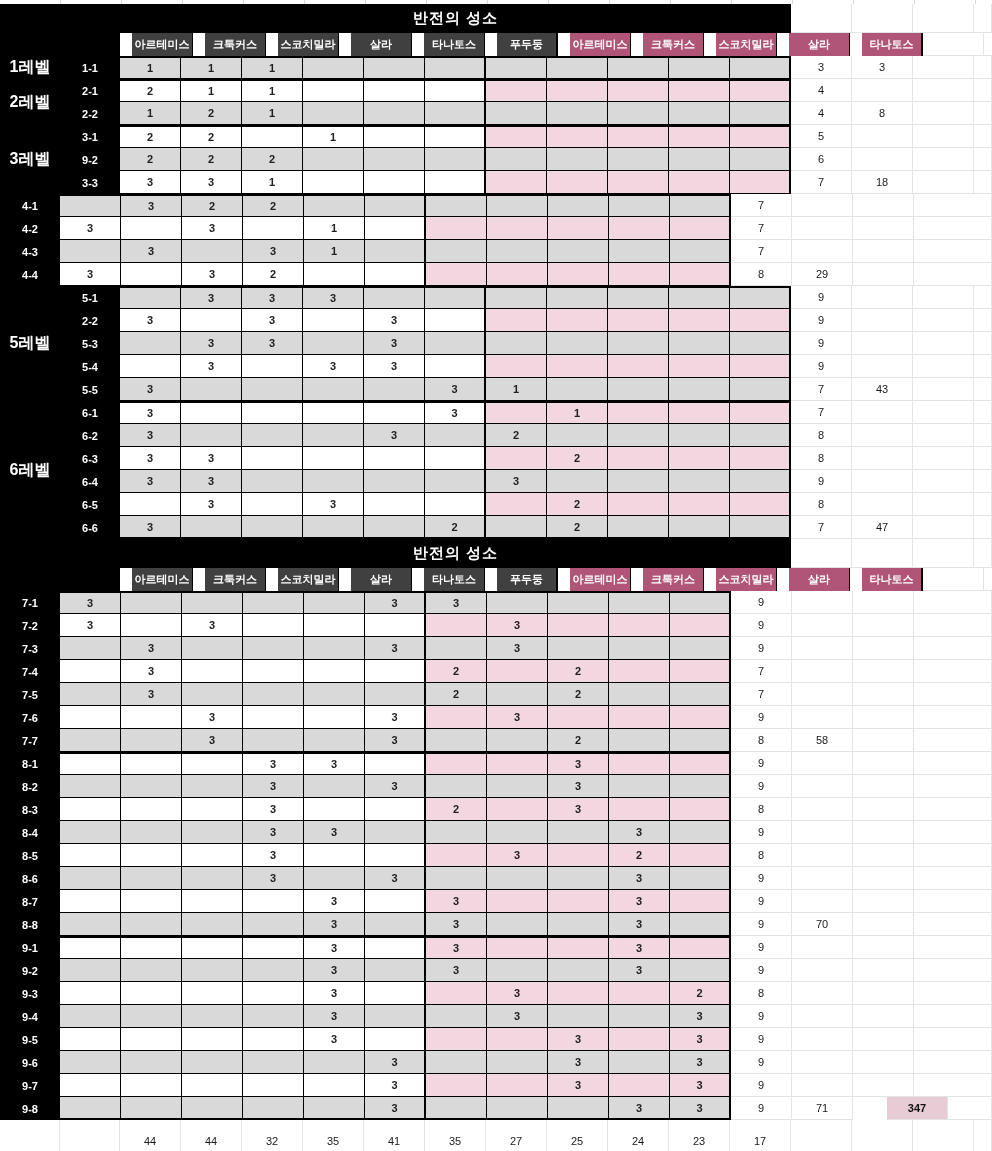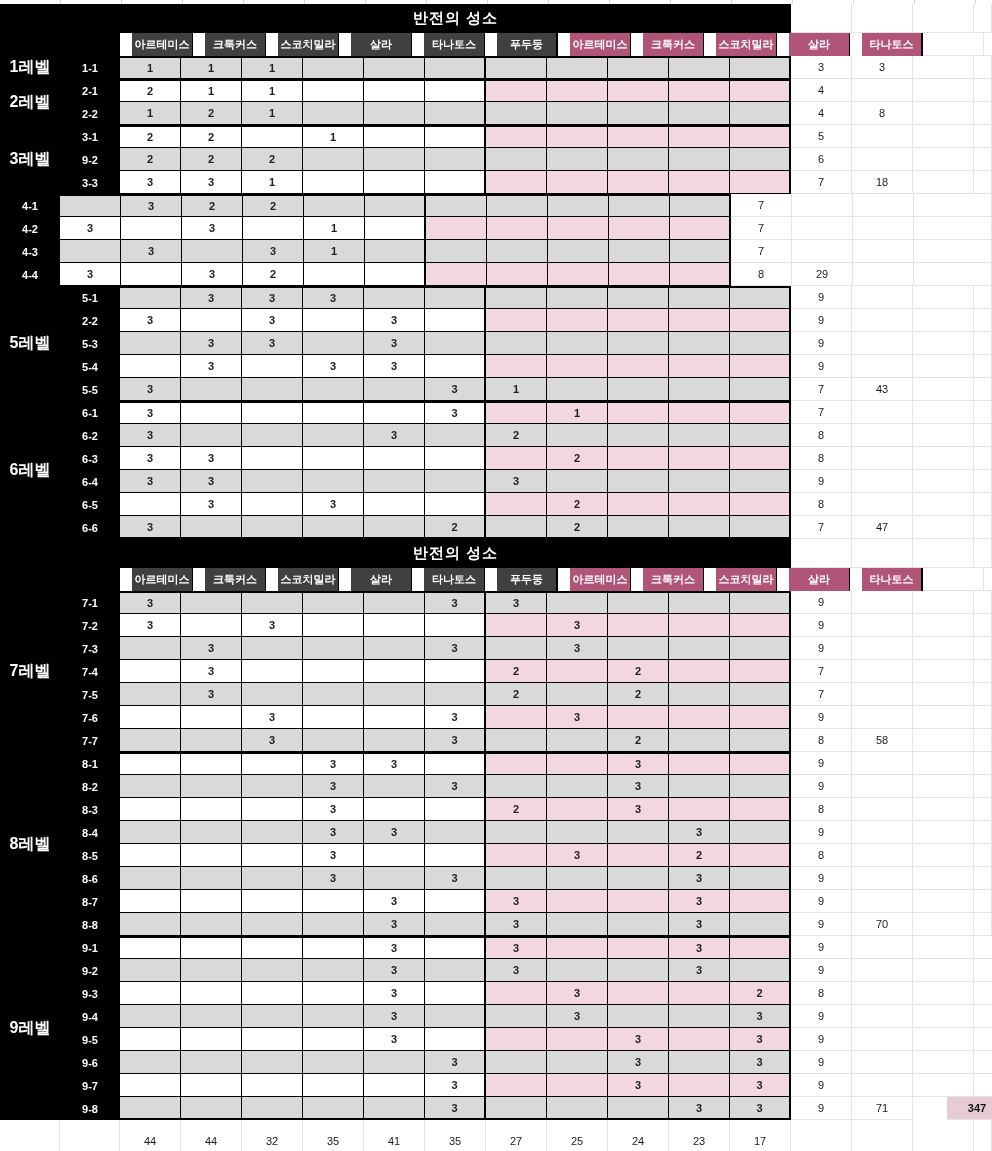--- a/index.html
+++ b/index.html
@@ -498,21 +498,20 @@
         <div class="cell hdr hdrp w61">크툭커스</div>
         <div class="cell hdr hdrp w61">스코치밀라</div>
         <div class="cell hdr hdrp w61">살라</div>
         <div class="cell hdr hdrp w61 edge">타나토스</div>
         <div class="cell r w61"></div>
         <div class="cell r w61"></div>
         <div class="cell r w61"></div>
         <div class="cell r wf"></div>
       </div>
       <div class="lvlgrp">
-        <div class="cell lvl">7레벨</div>
         <div class="rows">
           <div class="row">
             <div class="cell k w60">7-1</div>
             <div class="cell c w61 bg-g gt">3</div>
             <div class="cell c w61 bg-g gt"></div>
             <div class="cell c w61 bg-g gt"></div>
             <div class="cell c w61 bg-g gt"></div>
             <div class="cell c w61 bg-g gt"></div>
             <div class="cell c w61 bg-g sep gt">3</div>
             <div class="cell c w61 bg-g gt">3</div>
@@ -629,21 +628,20 @@
             <div class="cell c w61 bg-g"></div>
             <div class="cell c w61 bg-g edge"></div>
             <div class="cell r w61">8</div>
             <div class="cell r w61">58</div>
             <div class="cell r w61"></div>
             <div class="cell r wf"></div>
           </div>
         </div>
       </div>
       <div class="lvlgrp">
-        <div class="cell lvl">8레벨</div>
         <div class="rows">
           <div class="row">
             <div class="cell k w60">8-1</div>
             <div class="cell c w61 bg-w gt"></div>
             <div class="cell c w61 bg-w gt"></div>
             <div class="cell c w61 bg-w gt"></div>
             <div class="cell c w61 bg-w gt">3</div>
             <div class="cell c w61 bg-w gt">3</div>
             <div class="cell c w61 bg-w sep gt"></div>
             <div class="cell c w61 bg-p gt"></div>
@@ -778,21 +776,20 @@
             <div class="cell c w61 bg-g">3</div>
             <div class="cell c w61 bg-g edge"></div>
             <div class="cell r w61">9</div>
             <div class="cell r w61">70</div>
             <div class="cell r w61"></div>
             <div class="cell r wf"></div>
           </div>
         </div>
       </div>
       <div class="lvlgrp">
-        <div class="cell lvl">9레벨</div>
         <div class="rows">
           <div class="row">
             <div class="cell k w60">9-1</div>
             <div class="cell c w61 bg-w gt"></div>
             <div class="cell c w61 bg-w gt"></div>
             <div class="cell c w61 bg-w gt"></div>
             <div class="cell c w61 bg-w gt"></div>
             <div class="cell c w61 bg-w gt">3</div>
             <div class="cell c w61 bg-w sep gt"></div>
             <div class="cell c w61 bg-p gt">3</div>

